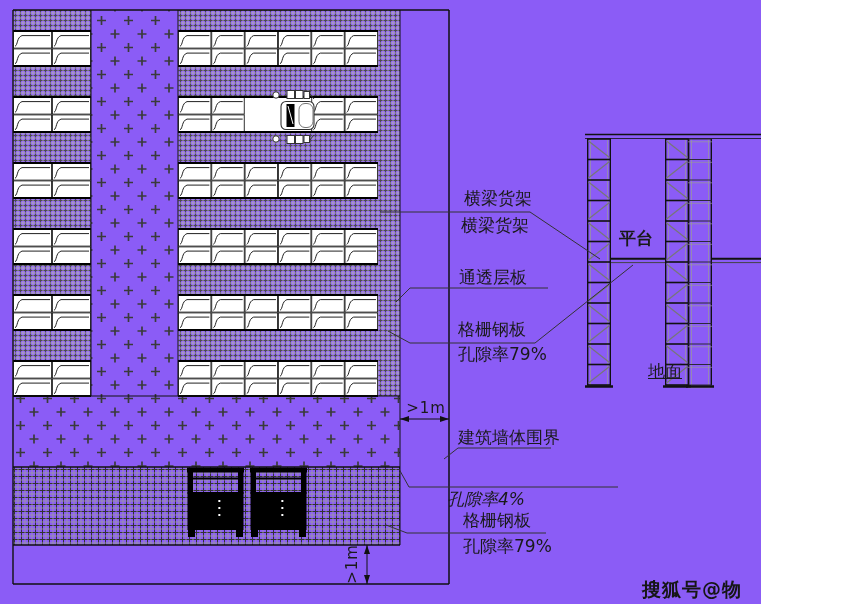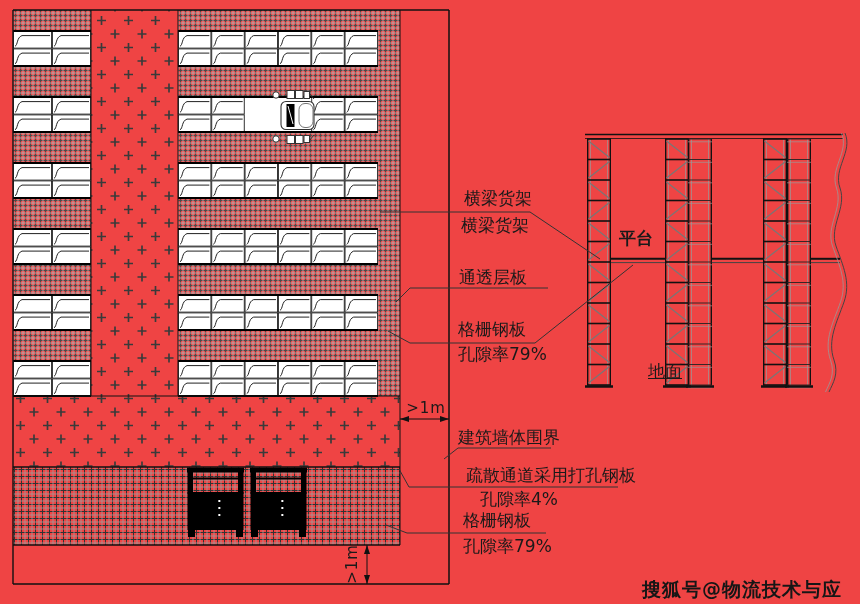--- a/index.html
+++ b/index.html
@@ -1,16 +1,16 @@
 <!DOCTYPE html>
 <html><head>
 <meta charset="utf-8">
 <style>
   html,body{margin:0;padding:0;background:#fff;}
-  .canvas{position:relative;width:860px;height:604px;background:#ef4444;overflow:hidden;
+  .canvas{position:relative;width:761px;height:604px;background:#8b5cf6;overflow:hidden;
           font-family:"DejaVu Sans","Liberation Sans",sans-serif;}
   svg{position:absolute;left:0;top:0;}
   .lbl{position:absolute;color:#1a1a1a;font-size:17px;line-height:1.05;white-space:nowrap;}
   .dim{font-size:15px;letter-spacing:1px;}
   .vdim{transform:rotate(-90deg);transform-origin:center center;width:40px;text-align:center;}
   .cap{letter-spacing:2px;}
   .watermark{position:absolute;font-weight:bold;font-size:19px;color:#161616;letter-spacing:1px;}
 </style>
 </head>
 <body>
@@ -505,22 +505,21 @@
       </g>
   </svg>
 
   <div class="lbl" style="left:464px;top:190px;">横梁货架</div>
   <div class="lbl" style="left:461px;top:217px;">横梁货架</div>
   <div class="lbl" style="left:459px;top:269px;">通透层板</div>
   <div class="lbl" style="left:458px;top:321px;">格栅钢板</div>
   <div class="lbl" style="left:458px;top:346px;">孔隙率79%</div>
   <div class="lbl dim" style="left:406px;top:401px;width:40px;text-align:center;">&gt;1m</div>
   <div class="lbl" style="left:458px;top:429px;">建筑墙体围界</div>
-  <div class="lbl" style="left:466px;top:467px;">疏散通道采用打孔钢板</div>
-  <div class="lbl" style="left:480px;top:491px;">孔隙率4%</div>
+  <div class="lbl" style="left:447px;top:491px;font-style:italic;">孔隙率4%</div>
   <div class="lbl" style="left:463px;top:512px;">格栅钢板</div>
   <div class="lbl" style="left:463px;top:538px;">孔隙率79%</div>
   <div class="lbl dim vdim" style="left:333px;top:556px;">&gt;1m</div>
 
   <div class="lbl" style="left:619px;top:230px;font-weight:bold;">平台</div>
   <div class="lbl" style="left:648px;top:363px;text-decoration:underline;">地面</div>
 
   <div class="watermark" style="left:642px;top:577px;">搜狐号@物流技术与应用</div>
 </div>
 

